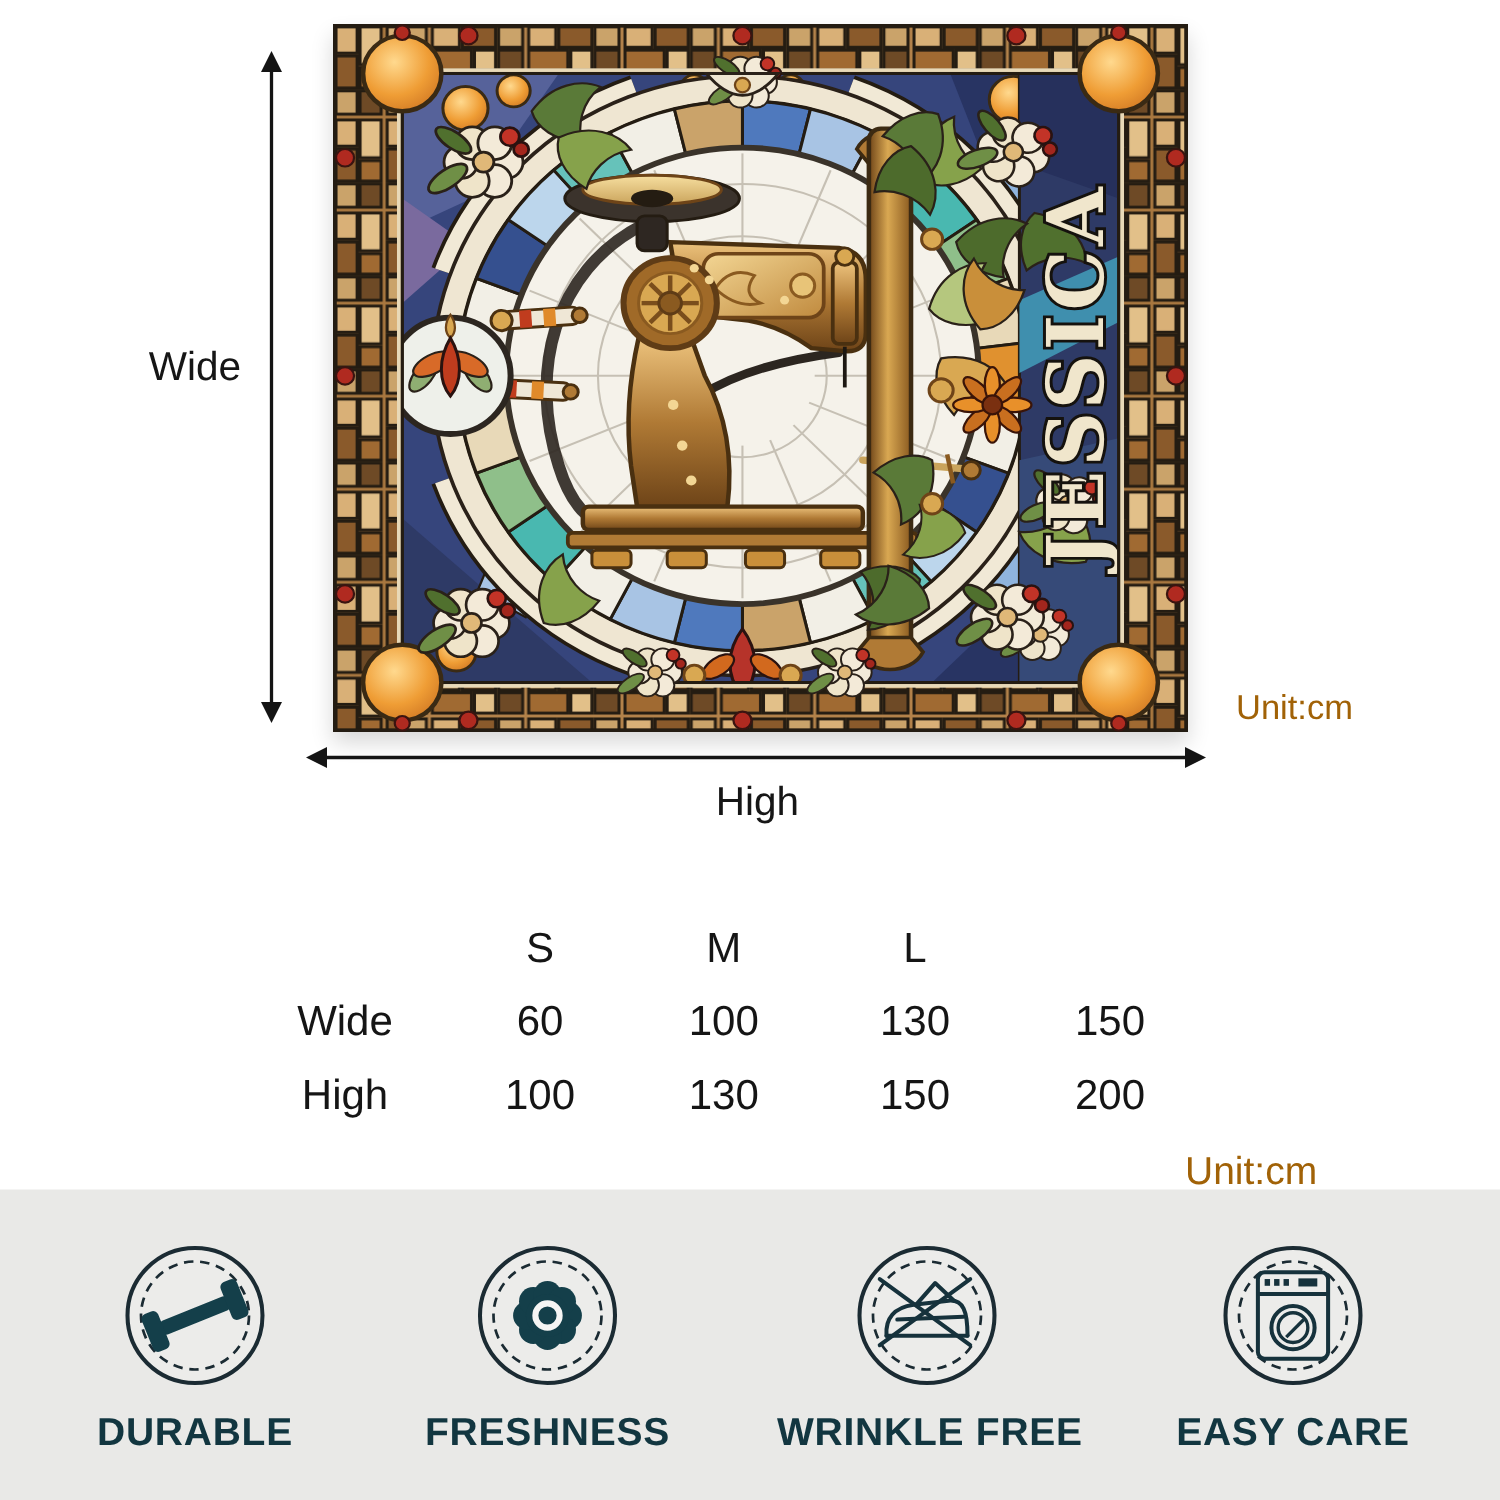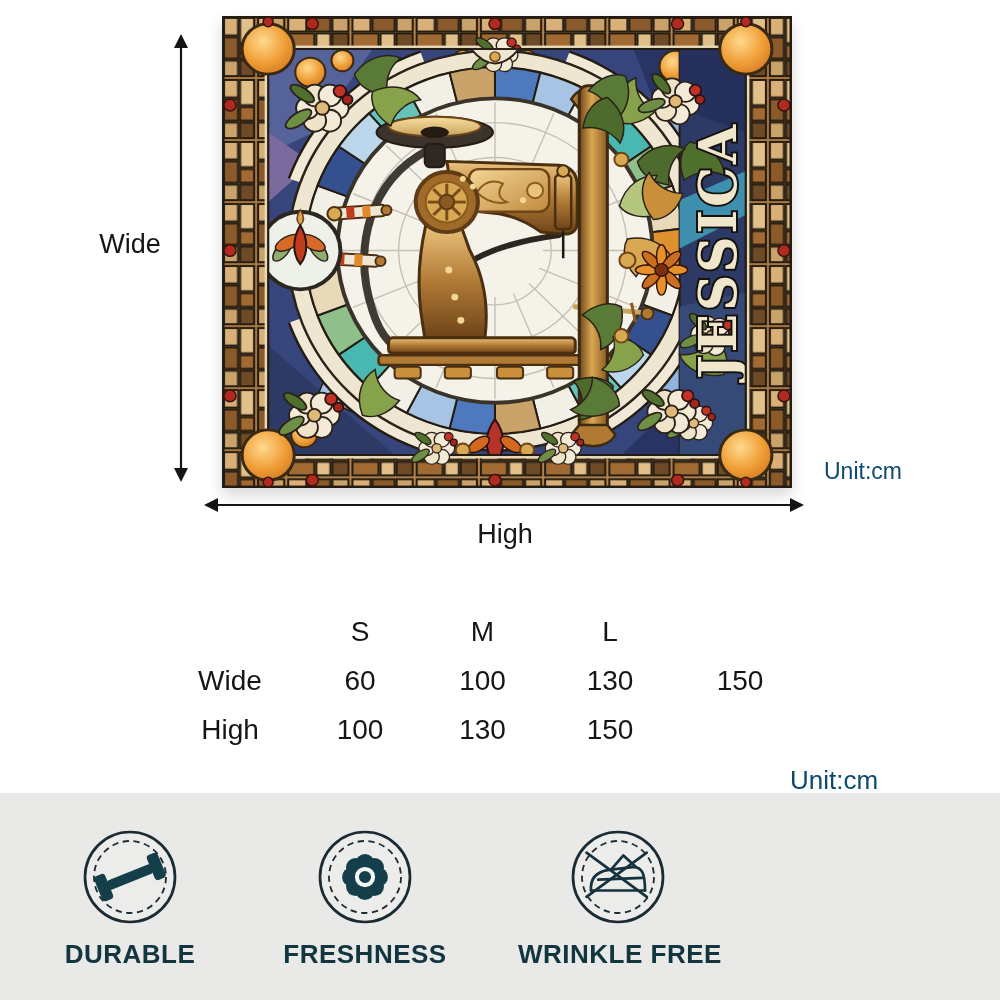--- a/index.html
+++ b/index.html
@@ -1,20 +1,20 @@
 <!DOCTYPE html>
 <html><head>
 <meta charset="utf-8">
 <style>
   html,body{margin:0;padding:0;background:#fff;}
   .stage{position:relative;width:1000px;height:1000px;background:#ffffff;
          font-family:"Liberation Sans",sans-serif;color:#151515;overflow:hidden;}
   .abs{position:absolute;}
   .dim-label{font-size:27px;color:#161616;text-align:center;}
-  .unit-label{color:#0c4a6e;}
+  .unit-label{color:#a16207;}
   #art-wrap{left:222px;top:16px;width:570px;height:472px;box-shadow:0 7px 14px rgba(0,0,0,.16);}
   #art-wrap svg{display:block;}
   .trow{position:absolute;left:150px;width:665px;height:32px;line-height:32px;
         display:grid;grid-template-columns:160px 100px 145px 110px 150px;font-size:28px;}
   .trow div{text-align:center;white-space:nowrap;}
   #features-bar{left:0;top:793px;width:1000px;height:207px;background:#e9e9e7;}
   .feature{position:absolute;top:0;width:200px;height:207px;}
   .feature svg{display:block;margin:30px auto 0;}
   .feature .flabel{margin-top:8px;text-align:center;font-size:26px;font-weight:700;
                    color:#123640;letter-spacing:.5px;white-space:nowrap;}
@@ -388,20 +388,21 @@
       <div>60</div>
       <div>100</div>
       <div>130</div>
       <div>150</div>
     </div>
     <div class="trow" style="top:714px;">
       <div>High</div>
       <div>100</div>
       <div>130</div>
       <div>150</div>
+      <div>200</div>
     </div>
   </div>
   <div class="abs unit-label" style="left:790px;top:765px;font-size:26px;">Unit:cm</div>
 
   <div class="abs" id="features-bar">
 
     <div class="feature" style="left:30px;">
       <svg width="108" height="108" viewBox="-60 -60 120 120">
         <circle r="50" fill="#ececea" stroke="#1b2b33" stroke-width="3"></circle>
         <circle r="40" fill="none" stroke="#1b2b33" stroke-width="2" stroke-dasharray="7 5"></circle>
@@ -443,14 +444,34 @@
             <circle cx="-10.6" cy="-10.6" r="10.5"></circle>
           <circle cx="0" cy="-15" r="10.5"></circle>
             <circle cx="10.6" cy="-10.6" r="10.5"></circle>
           <circle r="16"></circle>
         </g>
         <circle r="9" fill="none" stroke="#f5f5f4" stroke-width="4.5"></circle>
       </svg>
       <div class="flabel">FRESHNESS</div>
     </div>
 
+    <div class="feature" style="left:762px;">
+      <svg width="108" height="108" viewBox="-60 -60 120 120">
+        <circle r="50" fill="#ececea" stroke="#1b2b33" stroke-width="3"></circle>
+        <circle r="40" fill="none" stroke="#1b2b33" stroke-width="2" stroke-dasharray="7 5"></circle>
+        <g fill="none" stroke="#16323c" stroke-width="3">
+          <rect x="-26" y="-32" width="52" height="64" rx="5"></rect>
+          <line x1="-26" y1="-16" x2="26" y2="-16"></line>
+          <circle cx="0" cy="9" r="16"></circle>
+          <circle cx="0" cy="9" r="11" stroke-width="2.5"></circle>
+          <line x1="-5" y1="16" x2="8" y2="3" stroke-width="2.5"></line>
+        </g>
+        <g fill="#16323c" stroke="none">
+          <rect x="-21" y="-27" width="4" height="5"></rect>
+            <rect x="-14" y="-27" width="4" height="5"></rect>
+            <rect x="-7" y="-27" width="4" height="5"></rect>
+          <rect x="4" y="-27.5" width="14" height="6"></rect>
+        </g>
+      </svg>
+      <div class="flabel">EASY CARE</div>
+    </div>
   </div>
 </div>
 
 </body></html>

